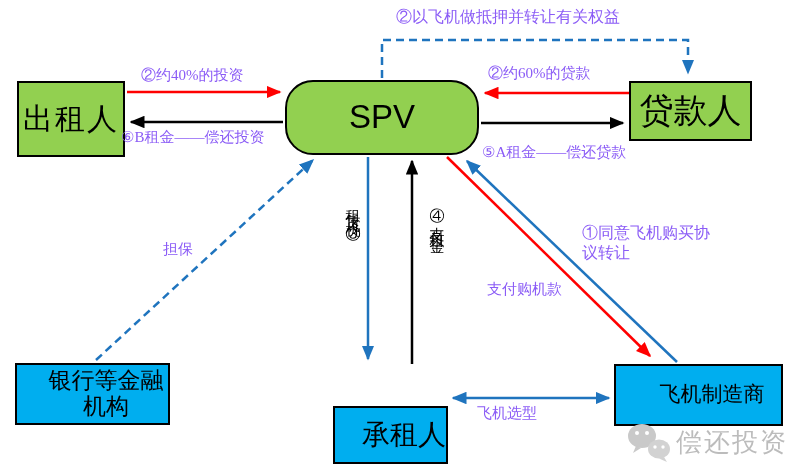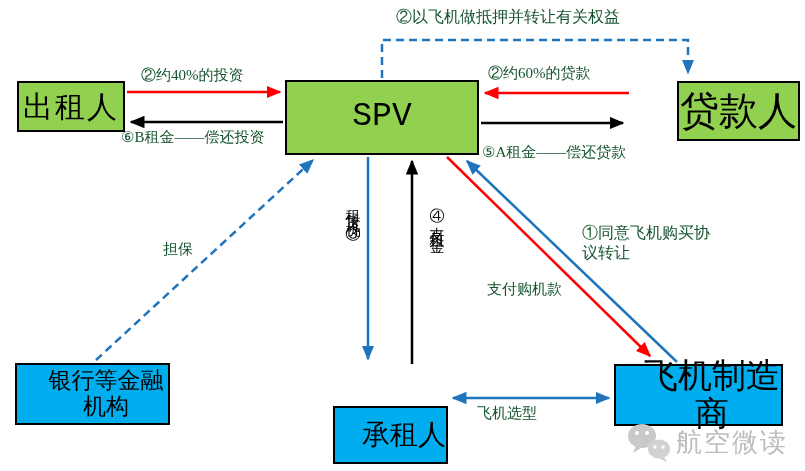--- a/index.html
+++ b/index.html
@@ -17,29 +17,29 @@
   .m-blue  { fill:var(--blue-arrow,#1F74BE); }
 
   .node {
     position:absolute; display:flex; align-items:center; justify-content:center;
     border:2px solid #000; box-sizing:border-box; text-align:center;
     color:#000; line-height:1.12;
   }
   .green { background:var(--green-box,#92D050); }
   .blue  { background:var(--blue-box,#00AEEF);padding-left:27px; }
 
-  .n-lessor       { left:17px;  top:81px;  width:108px; height:51px; font-size:30px; letter-spacing:2px; }
+  .n-lessor       { left:17px;  top:81px;  width:108px; height:76px; font-size:30px; letter-spacing:2px; }
   .n-spv          { left:285px; top:80px;  width:194px; height:75px; font-size:33px;
-                    font-family:Liberation Mono, monospace; }
-  .n-lender       { left:629px; top:81px;  width:123px; height:60px; font-size:39px;margin-left:48px; }
+                    font-family:Liberation Sans, sans-serif;border-radius:28px; }
+  .n-lender       { left:629px; top:81px;  width:123px; height:60px; font-size:34px; }
   .n-bank         { left:15px;  top:363px; width:155px; height:62px; font-size:23px; }
   .n-lessee       { left:333px; top:386px; width:115px; height:58px; font-size:28px;margin-top:20px; }
-  .n-manufacturer { left:614px; top:364px; width:169px; height:62px; font-size:34px; }
+  .n-manufacturer { left:614px; top:364px; width:169px; height:62px; font-size:21px; }
 
-  .elabel { position:absolute; font-size:15px; color:#14532d; white-space:nowrap; }
+  .elabel { position:absolute; font-size:15px; color:#8b5cf6; white-space:nowrap; }
   .l-investment { left:141px; top:66px; }
   .l-b-rent     { left:121px; top:128px;text-align:right; }
   .l-mortgage   { left:396px; top:7px; font-size:16px; }
   .l-loan       { left:488px; top:64px; }
   .l-a-rent     { left:482px; top:143px; }
   .l-guarantee  { left:163px; top:240px;text-align:center; }
   .l-pay-purchase { left:487px; top:280px; }
   .l-agree      { left:582px; top:223px; width:142px; white-space:normal; font-size:16px; line-height:1.25; }
   .l-terminate  { left:457px; top:376px; }
   .l-selection  { left:477px; top:404px; }
@@ -126,16 +126,16 @@
     <svg width="46" height="40" viewBox="0 0 46 40" xmlns="http://www.w3.org/2000/svg">
       <ellipse cx="16" cy="14" rx="14" ry="12" fill="#c9c9c9"></ellipse>
       <path d="M10 24 L7 31 L15 26 z" fill="#c9c9c9"></path>
       <circle cx="11" cy="11" r="2" fill="#ffffff"></circle>
       <circle cx="21" cy="11" r="2" fill="#ffffff"></circle>
       <ellipse cx="33" cy="27" rx="11" ry="9.5" fill="#d2d2d2"></ellipse>
       <path d="M38 35 L41 40 L33 36.5 z" fill="#d2d2d2"></path>
       <circle cx="29" cy="25" r="1.7" fill="#ffffff"></circle>
       <circle cx="37" cy="25" r="1.7" fill="#ffffff"></circle>
     </svg>
-    <span>航空微读</span>
+    <span>偿还投资</span>
   </div>
 
 </div>
 
 </body></html>

